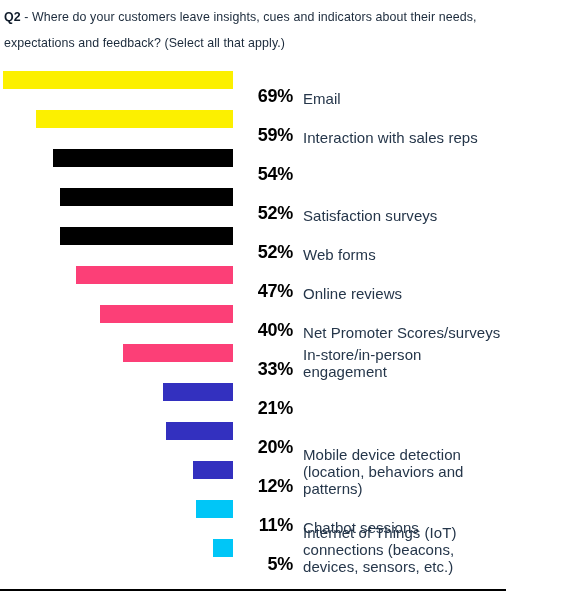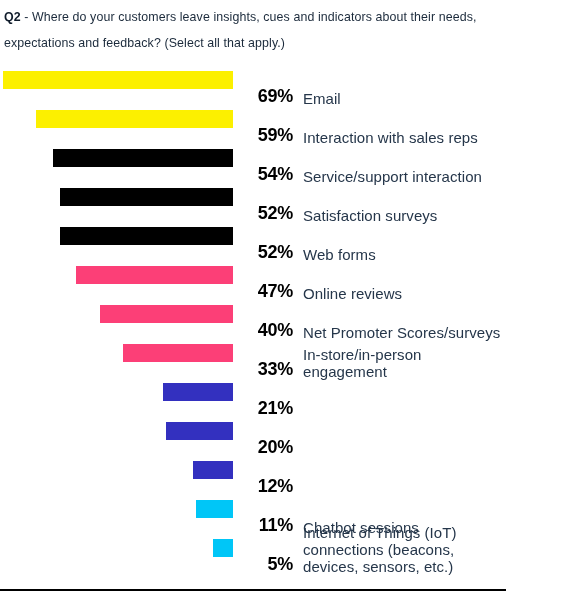--- a/index.html
+++ b/index.html
@@ -108,21 +108,20 @@
           <div class="bar" style="width: 196.667px; background: rgb(252, 240, 0);"></div>
         </div>
         <div class="pct">59%</div>
         <div class="label">Interaction with sales reps</div>
       </div>
       <div class="row">
         <div class="bar-track">
           <div class="bar" style="width: 180px; background: rgb(0, 0, 0);"></div>
         </div>
         <div class="pct">54%</div>
-        <div class="label">Service/support interaction</div>
       </div>
       <div class="row">
         <div class="bar-track">
           <div class="bar" style="width: 173.333px; background: rgb(0, 0, 0);"></div>
         </div>
         <div class="pct">52%</div>
         <div class="label">Satisfaction surveys</div>
       </div>
       <div class="row">
         <div class="bar-track">
@@ -162,20 +161,21 @@
         <div class="bar-track">
           <div class="bar" style="width: 66.6667px; background: rgb(51, 48, 191);"></div>
         </div>
         <div class="pct">20%</div>
       </div>
       <div class="row">
         <div class="bar-track">
           <div class="bar" style="width: 40px; background: rgb(51, 48, 191);"></div>
         </div>
         <div class="pct">12%</div>
+        <div class="label">Mobile device detection (location, behaviors and patterns)</div>
       </div>
       <div class="row">
         <div class="bar-track">
           <div class="bar" style="width: 36.6667px; background: rgb(0, 198, 247);"></div>
         </div>
         <div class="pct">11%</div>
         <div class="label">Chatbot sessions</div>
       </div>
       <div class="row">
         <div class="bar-track">

